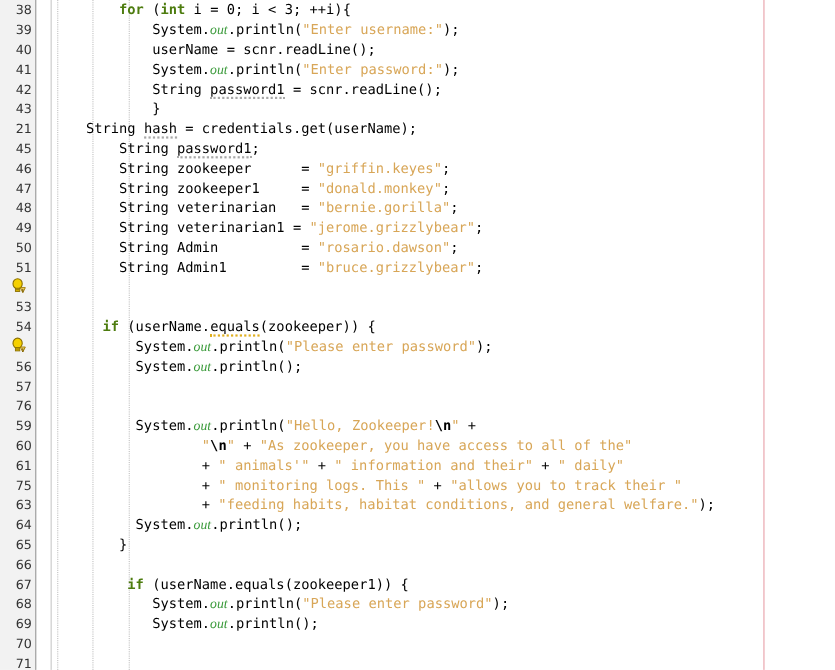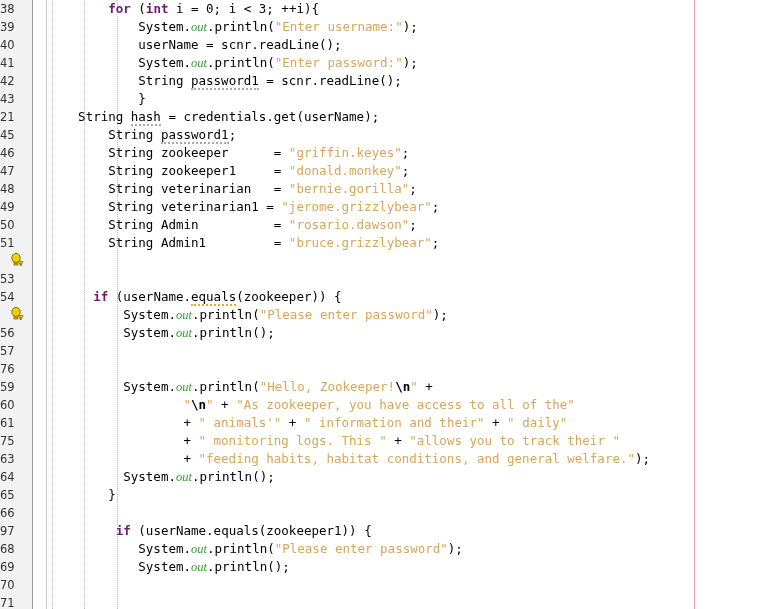--- a/index.html
+++ b/index.html
@@ -38,20 +38,21 @@
     position: absolute;
     left: 0;
     top: 0;
     width: 33px;
   }
   .gnum {
     height: 18px;
     line-height: 18px;
     font-size: 11.5px;
     color: #333333;
+    text-align: right;
     padding-right: 4px;
     box-sizing: border-box;
     font-family: "DejaVu Sans", "Liberation Sans", sans-serif;
     white-space: nowrap;
   }
   .gnum.hint {
     padding-right: 0;
     text-align: center;
     position: relative;
   }
@@ -116,21 +117,21 @@
     height: 18px;
     line-height: 18px;
     font-size: 12.5px;
     white-space: pre;
     color: #000000;
     font-family: "DejaVu Sans Mono", "Liberation Mono", monospace;
     letter-spacing: 0px;
   }
 
   
-  .kw   { color: #701a75; font-weight: bold; }
+  .kw   { color: #4d7c0f; font-weight: bold; }
   .str  { color: #d8a657; }
   .esc  { color: #000000; font-weight: bold; }
   .fld  { color: #3a9a3a; font-style: italic; font-family: Liberation Serif, serif; }
   .num  { color: #000000; }
   .pln  { color: #000000; }
 
   
   .sq-gray {
     border-bottom: 2px dotted #a8a8a8;
     padding-bottom: 0px;
@@ -183,21 +184,21 @@
         <div class="gnum">57</div>
         <div class="gnum">76</div>
         <div class="gnum">59</div>
         <div class="gnum">60</div>
         <div class="gnum">61</div>
         <div class="gnum">75</div>
         <div class="gnum">63</div>
         <div class="gnum">64</div>
         <div class="gnum">65</div>
         <div class="gnum">66</div>
-        <div class="gnum">97</div>
+        <div class="gnum">67</div>
         <div class="gnum">68</div>
         <div class="gnum">69</div>
         <div class="gnum">70</div>
         <div class="gnum">71</div>
       </div>
   </div>
 
   <div class="fold-col"></div>
 
   <div class="code-surface">

